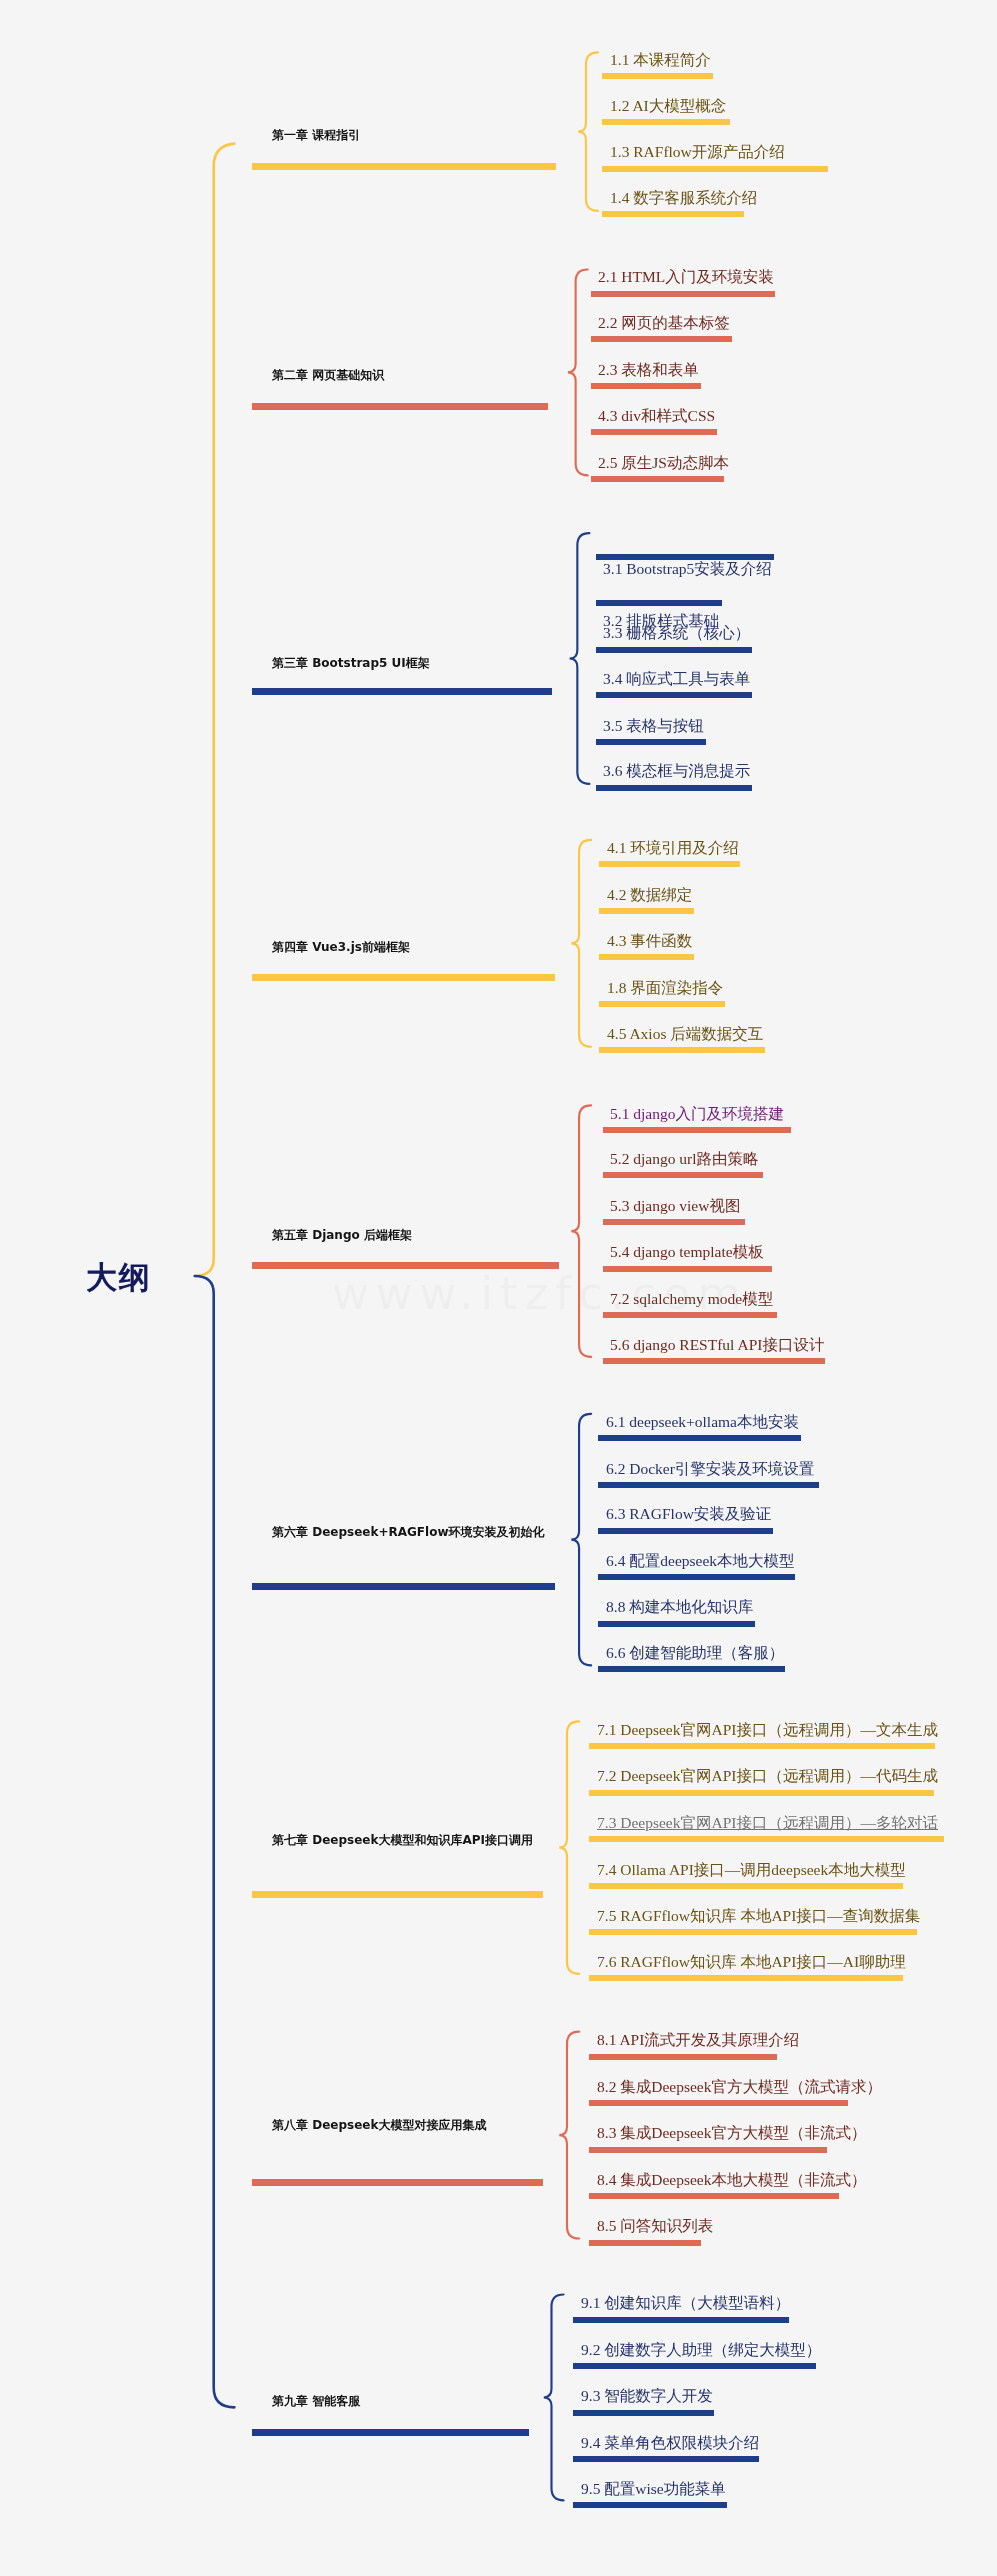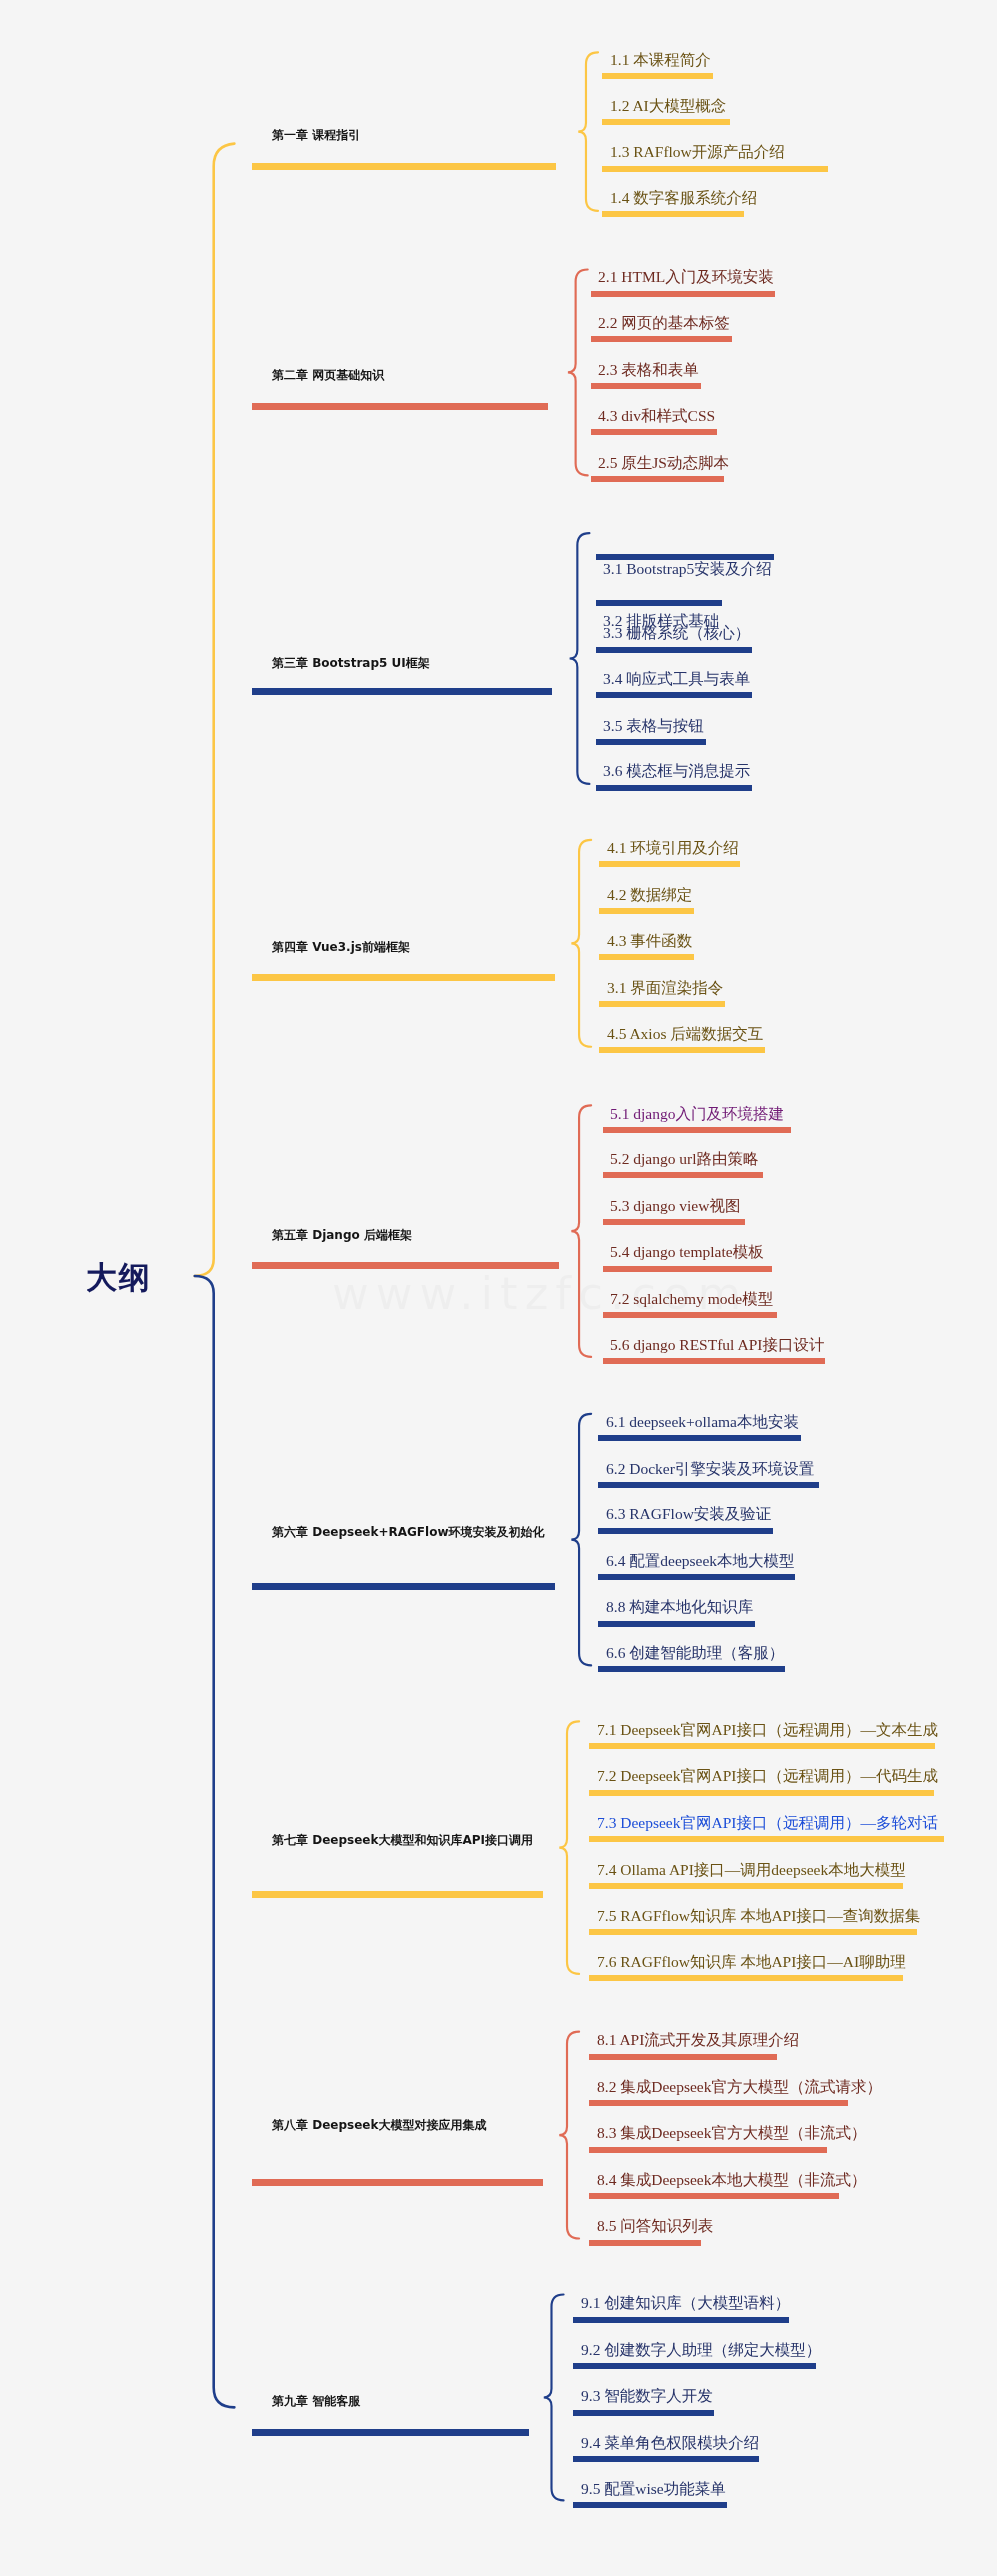--- a/index.html
+++ b/index.html
@@ -79,21 +79,21 @@
     </div>
     <div class="chapter">
       <div class="ch-title" style="top: 934px;">第四章 Vue3.js前端框架</div>
       <div class="ch-bar" style="top: 974px; width: 303px; background: rgb(252, 198, 69);"></div>
       <div class="sub-text" style="left: 607px; top: 838px; color: rgb(106, 82, 20);">4.1 环境引用及介绍</div>
       <div class="sub-bar" style="left: 599px; top: 861px; width: 141px; background: rgb(252, 198, 69);"></div>
       <div class="sub-text" style="left: 607px; top: 885px; color: rgb(106, 82, 20);">4.2 数据绑定</div>
       <div class="sub-bar" style="left: 599px; top: 908px; width: 95px; background: rgb(252, 198, 69);"></div>
       <div class="sub-text" style="left: 607px; top: 931px; color: rgb(106, 82, 20);">4.3 事件函数</div>
       <div class="sub-bar" style="left: 599px; top: 954px; width: 95px; background: rgb(252, 198, 69);"></div>
-      <div class="sub-text" style="left: 607px; top: 978px; color: rgb(106, 82, 20);">3.1 界面渲染指令</div>
+      <div class="sub-text" style="left: 607px; top: 978px; color: rgb(106, 82, 20);">1.8 界面渲染指令</div>
       <div class="sub-bar" style="left: 599px; top: 1001px; width: 126px; background: rgb(252, 198, 69);"></div>
       <div class="sub-text" style="left: 607px; top: 1024px; color: rgb(106, 82, 20);">4.5 Axios 后端数据交互</div>
       <div class="sub-bar" style="left: 599px; top: 1047px; width: 166px; background: rgb(252, 198, 69);"></div>
     </div>
     <div class="chapter">
       <div class="ch-title" style="top: 1222px;">第五章 Django 后端框架</div>
       <div class="ch-bar" style="top: 1262px; width: 307px; background: rgb(224, 107, 85);"></div>
       <div class="sub-text" style="left: 610px; top: 1104px; color: #701a75;">5.1  django入门及环境搭建</div>
       <div class="sub-bar" style="left: 603px; top: 1127px; width: 188px; background: rgb(224, 107, 85);"></div>
       <div class="sub-text" style="left: 610px; top: 1149px; color: rgb(110, 42, 32);">5.2 django url路由策略</div>
@@ -123,21 +123,21 @@
       <div class="sub-text" style="left: 606px; top: 1643px; color: rgb(39, 52, 106);">6.6 创建智能助理（客服）</div>
       <div class="sub-bar" style="left: 598px; top: 1666px; width: 187px; background: rgb(31, 62, 138);"></div>
     </div>
     <div class="chapter">
       <div class="ch-title" style="top: 1827px;">第七章 Deepseek大模型和知识库API接口调用</div>
       <div class="ch-bar" style="top: 1891px; width: 291px; background: rgb(252, 198, 69);"></div>
       <div class="sub-text" style="left: 597px; top: 1720px; color: rgb(106, 82, 20);">7.1 Deepseek官网API接口（远程调用）—文本生成</div>
       <div class="sub-bar" style="left: 589px; top: 1743px; width: 346px; background: rgb(252, 198, 69);"></div>
       <div class="sub-text" style="left: 597px; top: 1766px; color: rgb(106, 82, 20);">7.2 Deepseek官网API接口（远程调用）—代码生成</div>
       <div class="sub-bar" style="left: 589px; top: 1790px; width: 345px; background: rgb(252, 198, 69);"></div>
-      <div class="sub-text" style="left: 597px; top: 1813px; color: #1d4ed8;">7.3 Deepseek官网API接口（远程调用）—多轮对话</div>
+      <div class="sub-text" style="left: 597px; top: 1813px; color: #737373; text-decoration: underline;">7.3 Deepseek官网API接口（远程调用）—多轮对话</div>
       <div class="sub-bar" style="left: 589px; top: 1836px; width: 355px; background: rgb(252, 198, 69);"></div>
       <div class="sub-text" style="left: 597px; top: 1860px; color: rgb(106, 82, 20);">7.4 Ollama API接口—调用deepseek本地大模型</div>
       <div class="sub-bar" style="left: 589px; top: 1883px; width: 314px; background: rgb(252, 198, 69);"></div>
       <div class="sub-text" style="left: 597px; top: 1906px; color: rgb(106, 82, 20);">7.5 RAGFflow知识库 本地API接口—查询数据集</div>
       <div class="sub-bar" style="left: 589px; top: 1929px; width: 328px; background: rgb(252, 198, 69);"></div>
       <div class="sub-text" style="left: 597px; top: 1952px; color: rgb(106, 82, 20);">7.6 RAGFflow知识库 本地API接口—AI聊助理</div>
       <div class="sub-bar" style="left: 589px; top: 1975px; width: 314px; background: rgb(252, 198, 69);"></div>
     </div>
     <div class="chapter">
       <div class="ch-title" style="top: 2112px;">第八章 Deepseek大模型对接应用集成</div>

